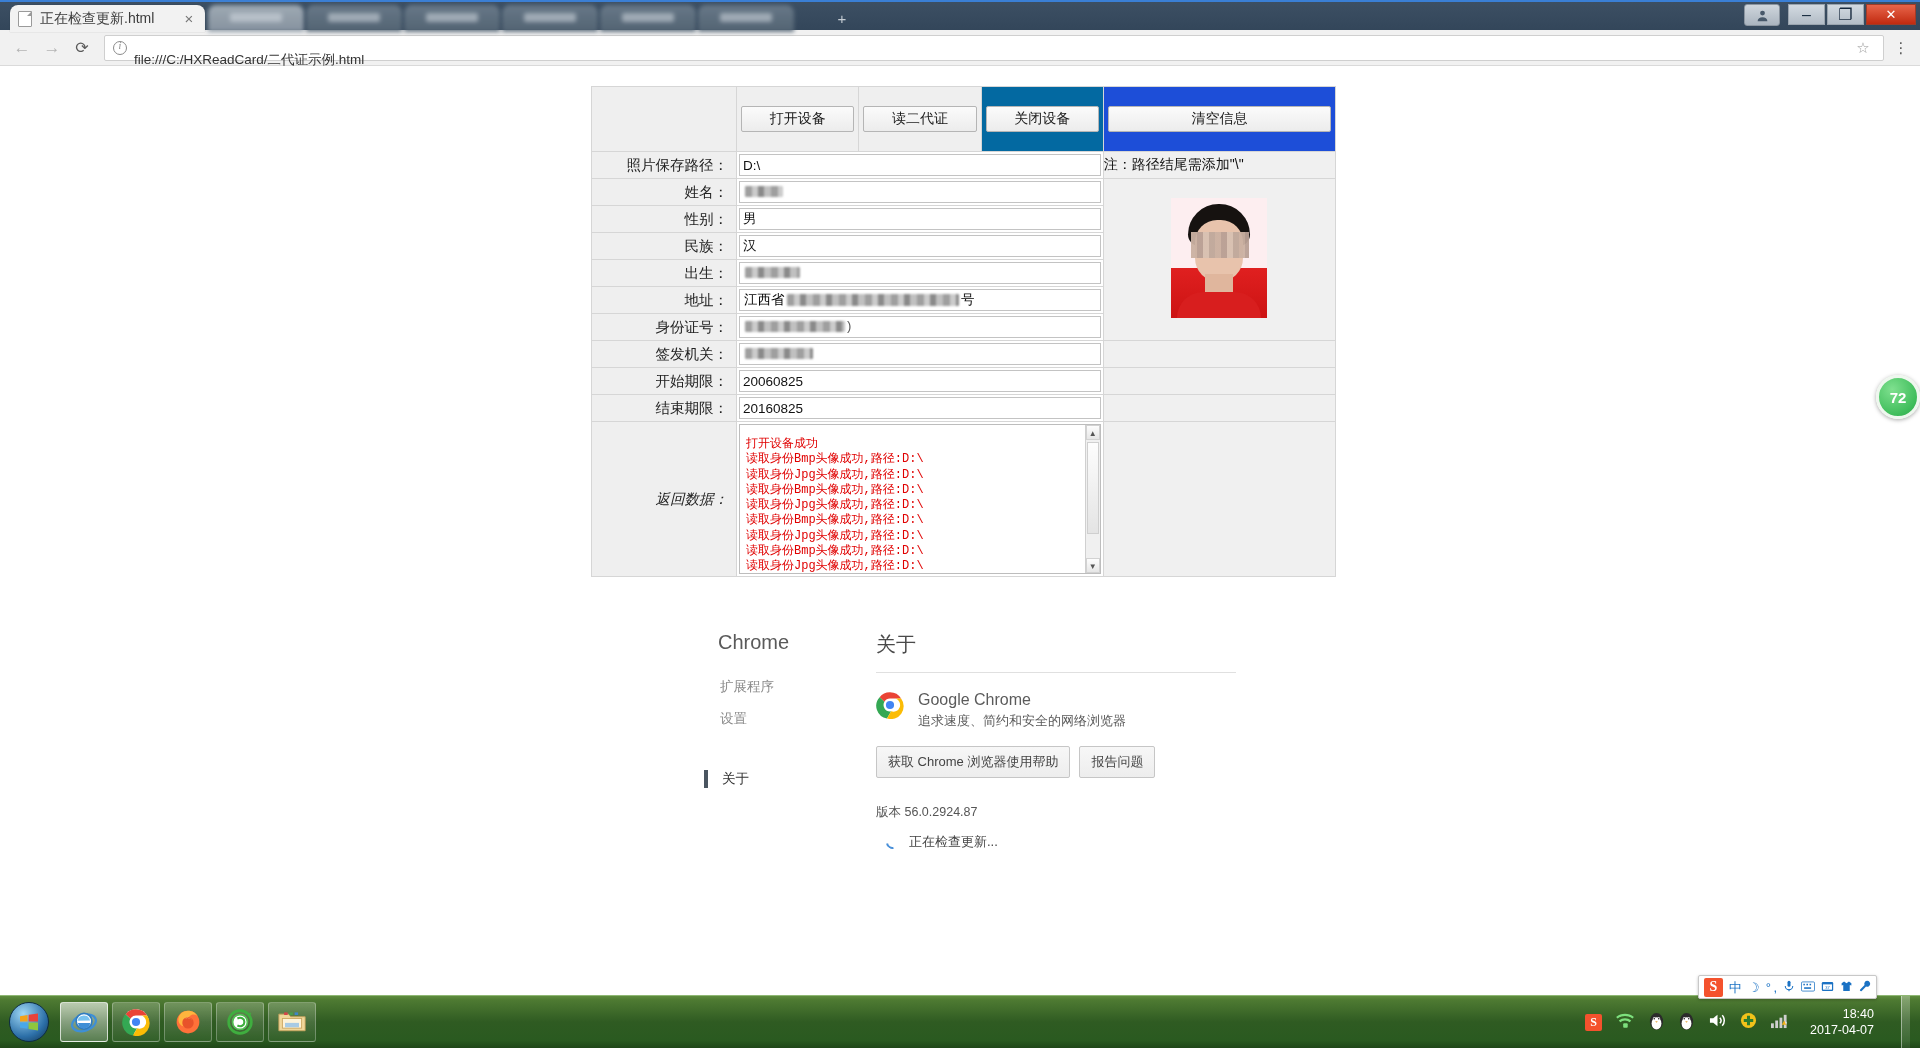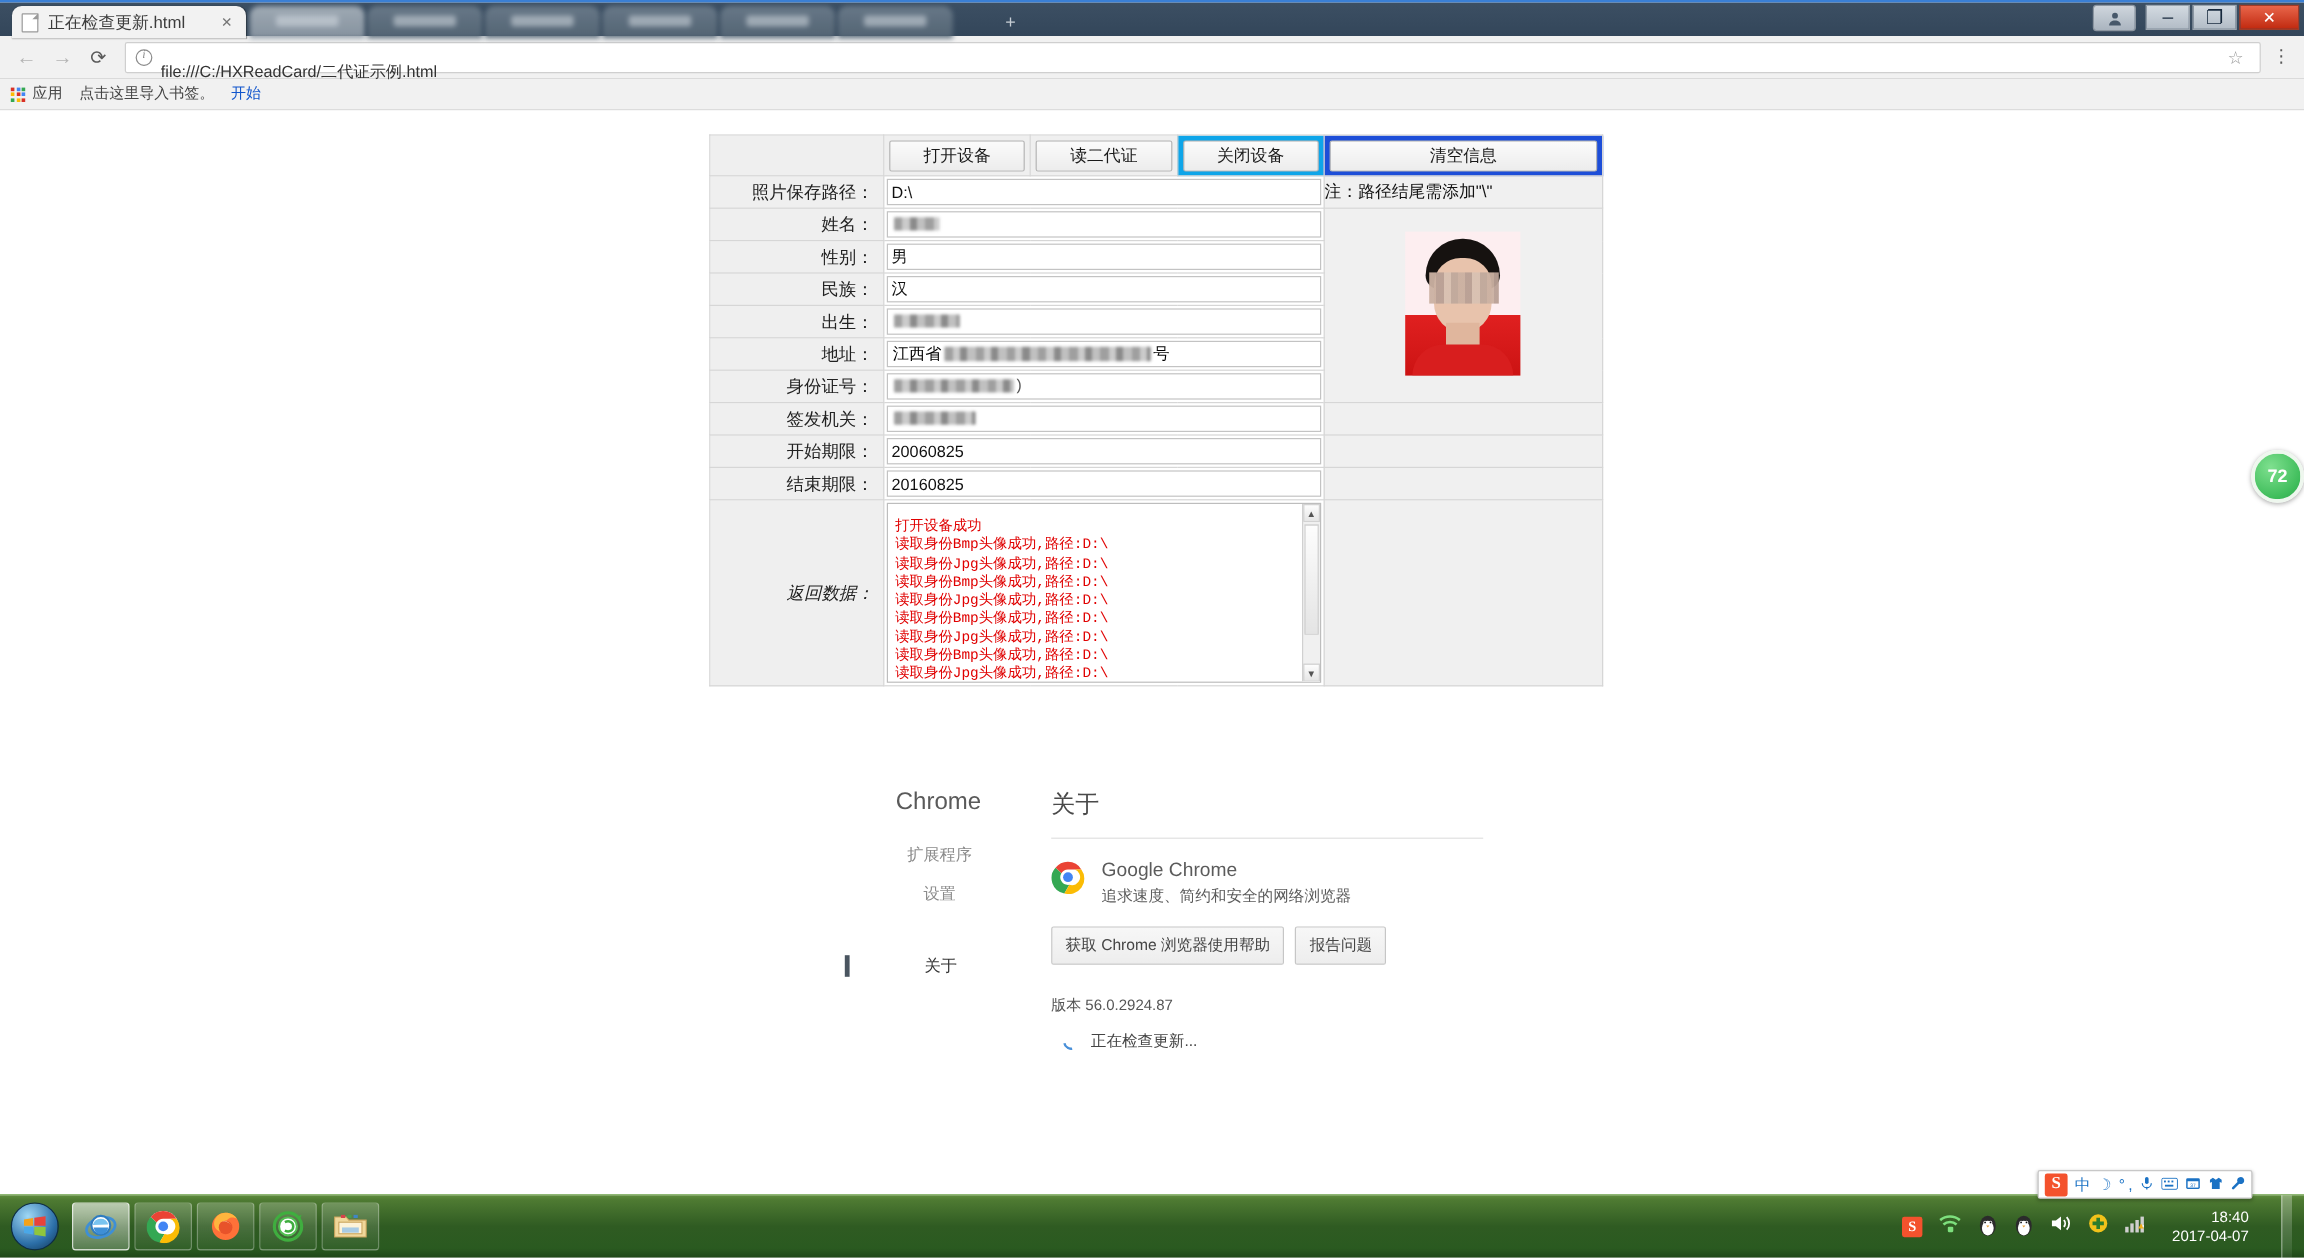--- a/index.html
+++ b/index.html
@@ -260,21 +260,21 @@
     display: inline-block; height: 11px; vertical-align: middle;
     background: repeating-linear-gradient(90deg,#9a9a9a 0 7px,#c9c9c9 7px 13px,#848484 13px 19px,#bdbdbd 19px 26px);
     filter: blur(1.3px); opacity: .95; border-radius: 1px;
   }
 
   
   .aboutpane {
     position: absolute; left: 718px; top: 565px;
     width: 520px; font-size: 14px; color: #333;
   }
-  .about-nav { position: absolute; left: 0; top: 0; width: 128px; text-align: center; }
+  .about-nav { position: absolute; left: 0; top: 0; width: 128px; }
   .about-nav .brand {
     font-size: 20px; color: #5a5a5a; margin-bottom: 24px; font-weight: 400;
   }
   .about-nav .navitem {
     font-size: 13.5px; color: #8b8b8b; margin-bottom: 14px; padding-left: 2px;
   }
   .about-nav .navitem.active {
     color: #333; border-left: 4px solid #4a5560; padding-left: 14px;
     margin-left: -14px; margin-top: 42px;
   }
@@ -427,50 +427,34 @@
     <div class="navbtn">→</div>
     <div class="navbtn reload">⟳</div>
     <div class="omnibox">
       <span class="info-ic"></span>
       <span class="url">file:///C:/HXReadCard/二代证示例.html</span>
       <span class="star-btn">☆</span>
     </div>
     <div class="menu-btn">⋮</div>
   </div>
 
-  <div class="bookmarkbar">
-    <span class="apps-grid">
-      <i style="background:#d93025"></i>
-        <i style="background:#4285f4"></i>
-        <i style="background:#34a853"></i>
-      <i style="background:#fbbc05"></i>
-        <i style="background:#d93025"></i>
-        <i style="background:#4285f4"></i>
-      <i style="background:#34a853"></i>
-        <i style="background:#fbbc05"></i>
-        <i style="background:#d93025"></i>
-    </span>
-    <span class="bm-item">应用</span>
-    <span class="bm-item">点击这里导入书签。</span>
-    <span class="bm-item link">开始</span>
-  </div>
 
   <div class="page">
 
     <table class="idform">
       <tbody>
           <tr class="btnrow">
         <td class="lbl"></td>
         <td style="background:#efefef;padding:3px 4px;">
           <button class="winbutton">打开设备</button>
         </td>
         <td style="background:#efefef;padding:3px 4px;">
           <button class="winbutton">读二代证</button>
         </td>
-        <td style="background:#0ea5e9;padding:3px 4px;">
+        <td style="background:#0369a1;padding:19px 4px;">
           <button class="winbutton">关闭设备</button>
         </td>
         <td style="background:#1d4ed8;padding:3px 4px;" colspan="2">
           <button class="winbutton">清空信息</button>
         </td>
       </tr>
 
       <tr>
         <td class="lbl">照片保存路径：</td>
         <td class="val" colspan="3" style="padding:2px;">

